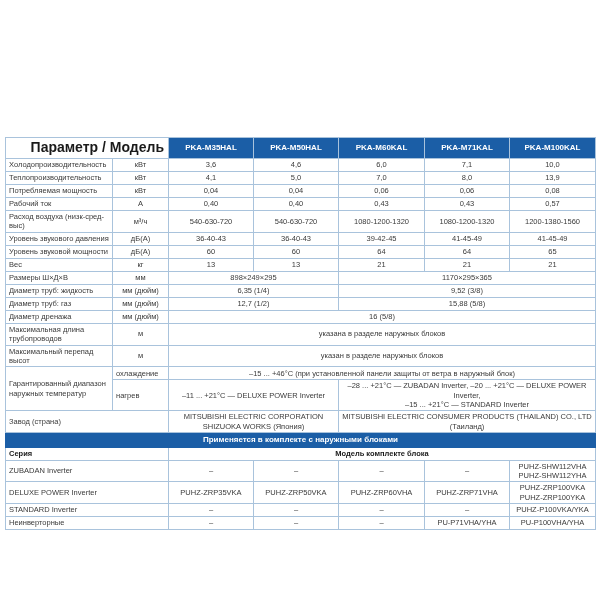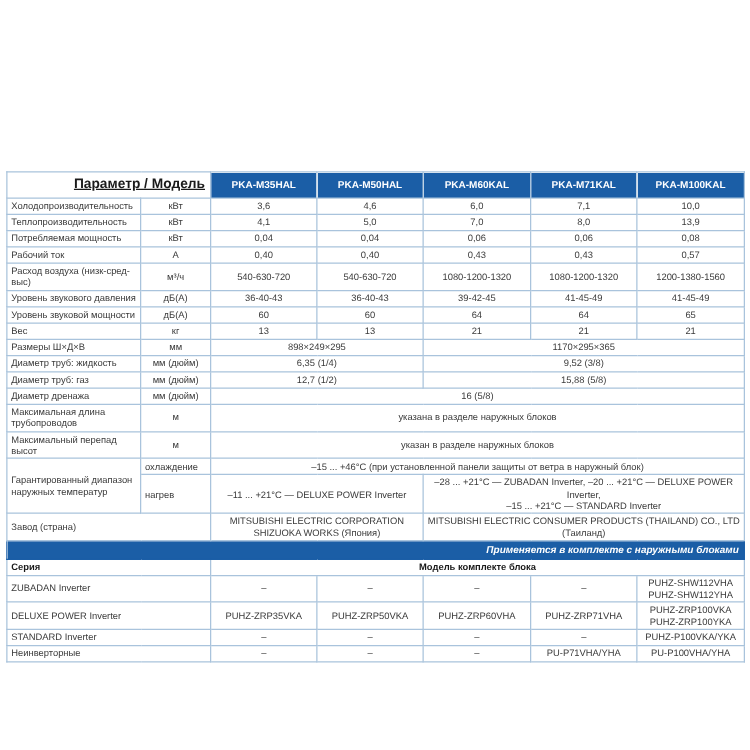--- a/index.html
+++ b/index.html
@@ -17,23 +17,23 @@
   }
   td,th{
     border:1px solid var(--border);
     font-size:7.5px;color:var(--text);
     padding:1px 2px;text-align:center;vertical-align:middle;
     line-height:1.25;white-space:pre-line;
     overflow:hidden;
   }
   tr.r td{height:10px;}
   td.lbl{text-align:left;padding-left:3px;}
-  td.corner{text-align:right;font-weight:bold;color:#1a1a1a;font-size:11px;padding-right:4px;text-decoration:underline;}
+  td.corner{text-align:right;font-weight:bold;color:#1a1a1a;font-size:14px;padding-right:4px;}
   th.model{background:var(--accent);color:#fff;font-size:8px;font-weight:bold;height:18px;margin-left:41px;}
-  tr.bar td{background:var(--accent);color:#fff;font-weight:bold;text-align:right;font-size:8px;height:12px;padding:1px 4px;border-color:var(--accent);font-style:italic;}
+  tr.bar td{background:var(--accent);color:#fff;font-weight:bold;text-align:center;font-size:8px;height:12px;padding:1px 4px;border-color:var(--accent);}
   td.bold{font-weight:bold;color:#1a1a1a;margin-top:14px;}
   td.two{height:18px;}
 </style>
 </head>
 <body>
 
 <table class="spec">
   <colgroup>
     <col style="width:107px">
       <col style="width:56px">

